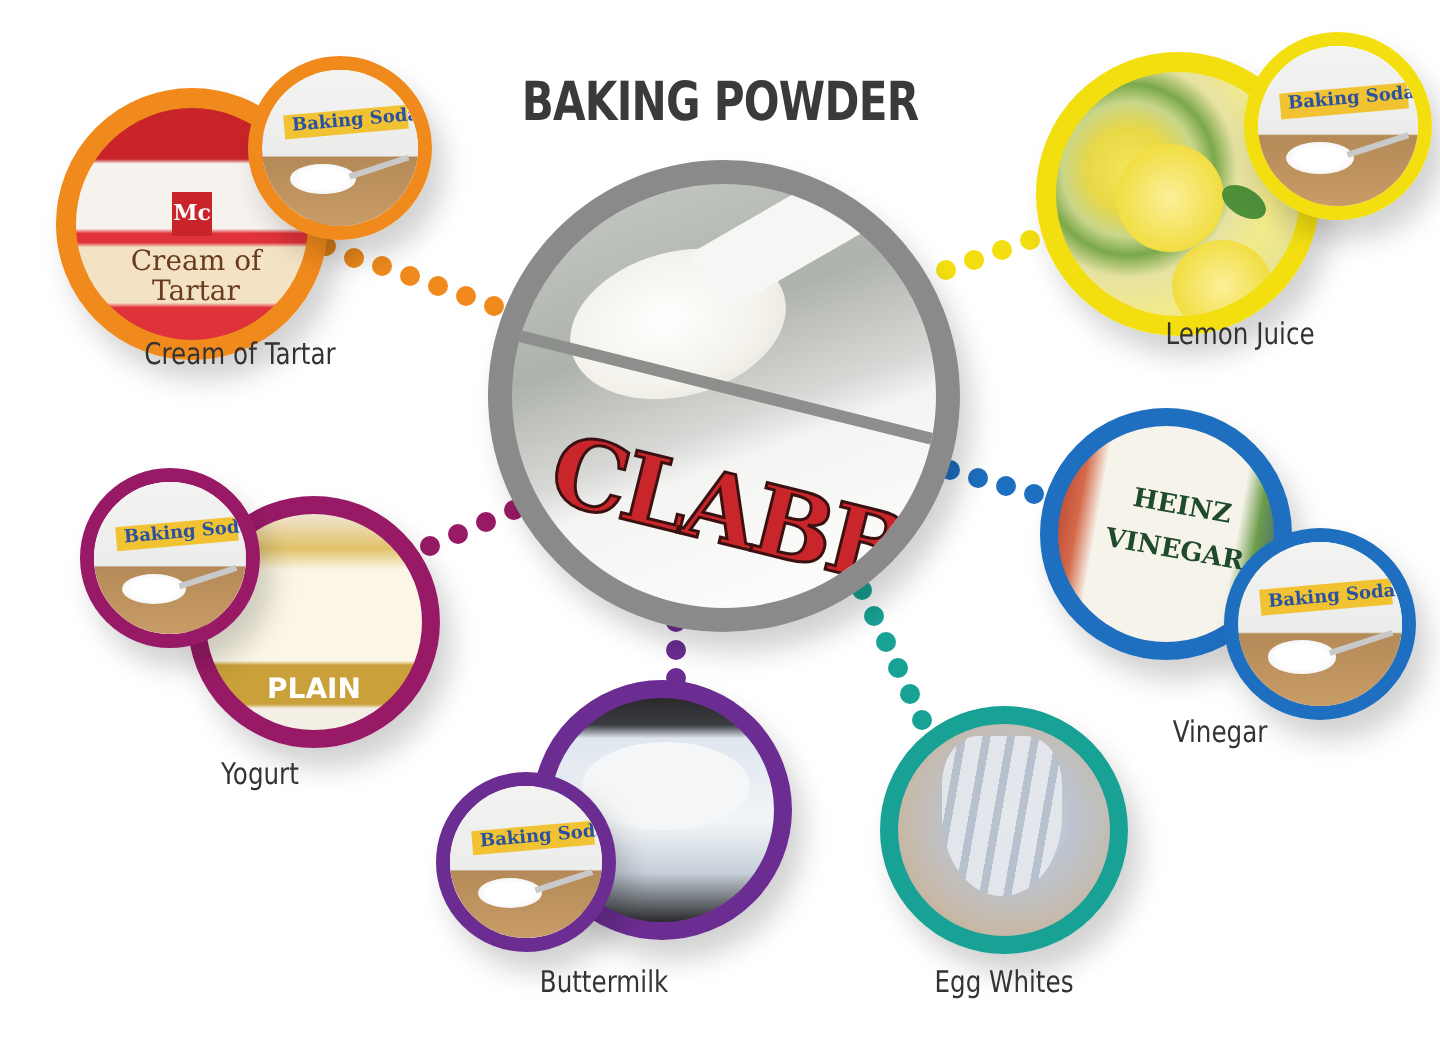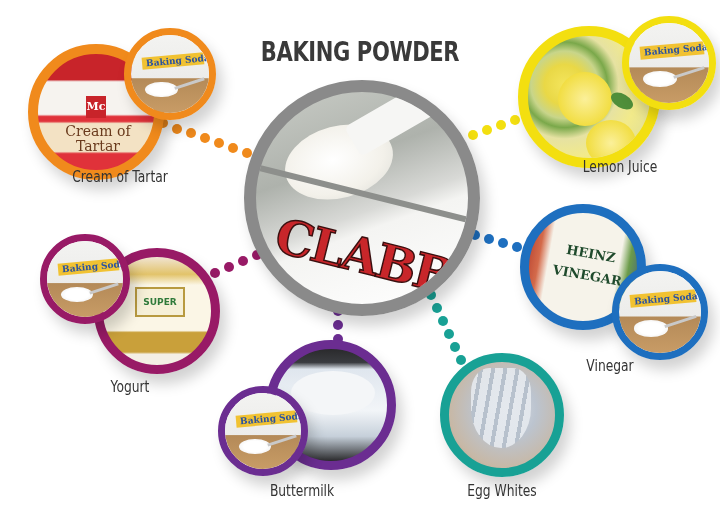--- a/index.html
+++ b/index.html
@@ -138,21 +138,21 @@
     <div class="soda-tag">Baking Soda</div>
     <div class="soda-pile"></div>
       <div class="soda-spoon"></div>
   </div>
   <div class="label" style="left:530px;top:357px;">Vinegar</div>
 </div>
 
 <div>
   <div class="circle" style="left:94px;top:248px;width:126px;height:126px;border:9px solid #981a66;
               background:linear-gradient(180deg,#f0e4d2 0%,#e2c36a 16%,#fbf6e6 26%,#fbf6e6 68%,#c9a03a 70%,#c9a03a 88%,#f4efe4 90%);">
-    <div style="position:absolute;left:32px;top:30px;width:46px;height:26px;border:2px solid #b89a40;background:#f6f0d8;color:#2f7a3a;font-size:9px;font-weight:bold;text-align:center;line-height:26px;">SUPER</div>
+    <div style="position:absolute;left:0;top:80px;width:108px;text-align:center;font-weight:bold;font-size:14px;color:#fff;">PLAIN</div>
   </div>
   <div class="circle" style="left:40px;top:234px;width:90px;height:90px;border:7px solid #981a66;">
     <div class="soda-fill"></div>
     <div class="soda-tag">Baking Soda</div>
     <div class="soda-pile"></div>
       <div class="soda-spoon"></div>
   </div>
   <div class="label" style="left:50px;top:378px;">Yogurt</div>
 </div>
 

